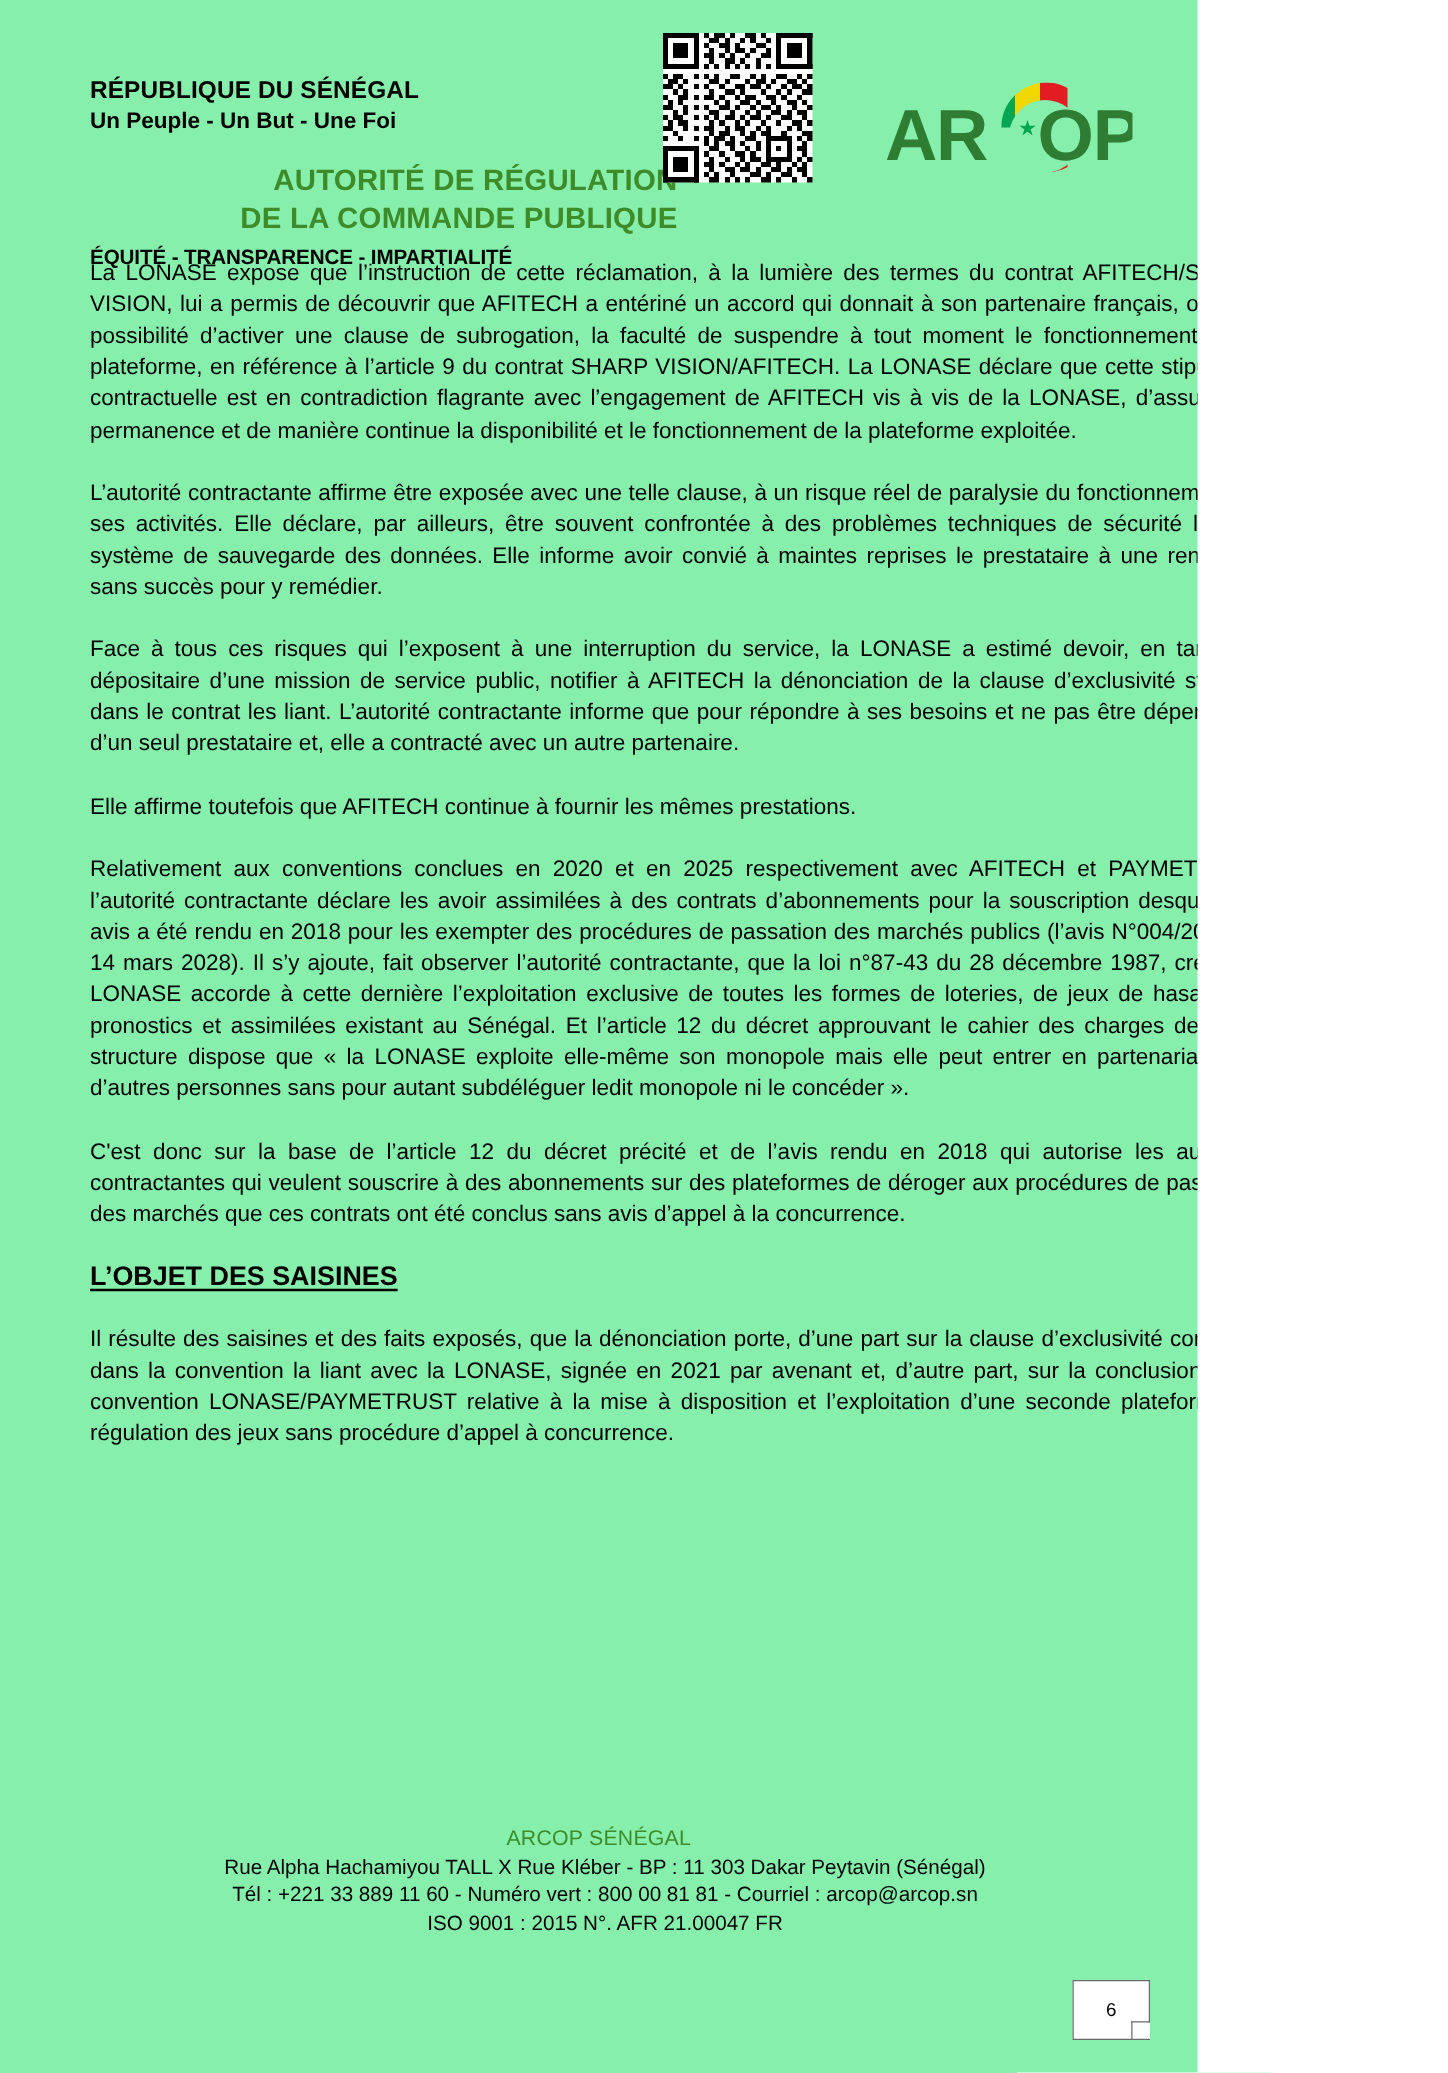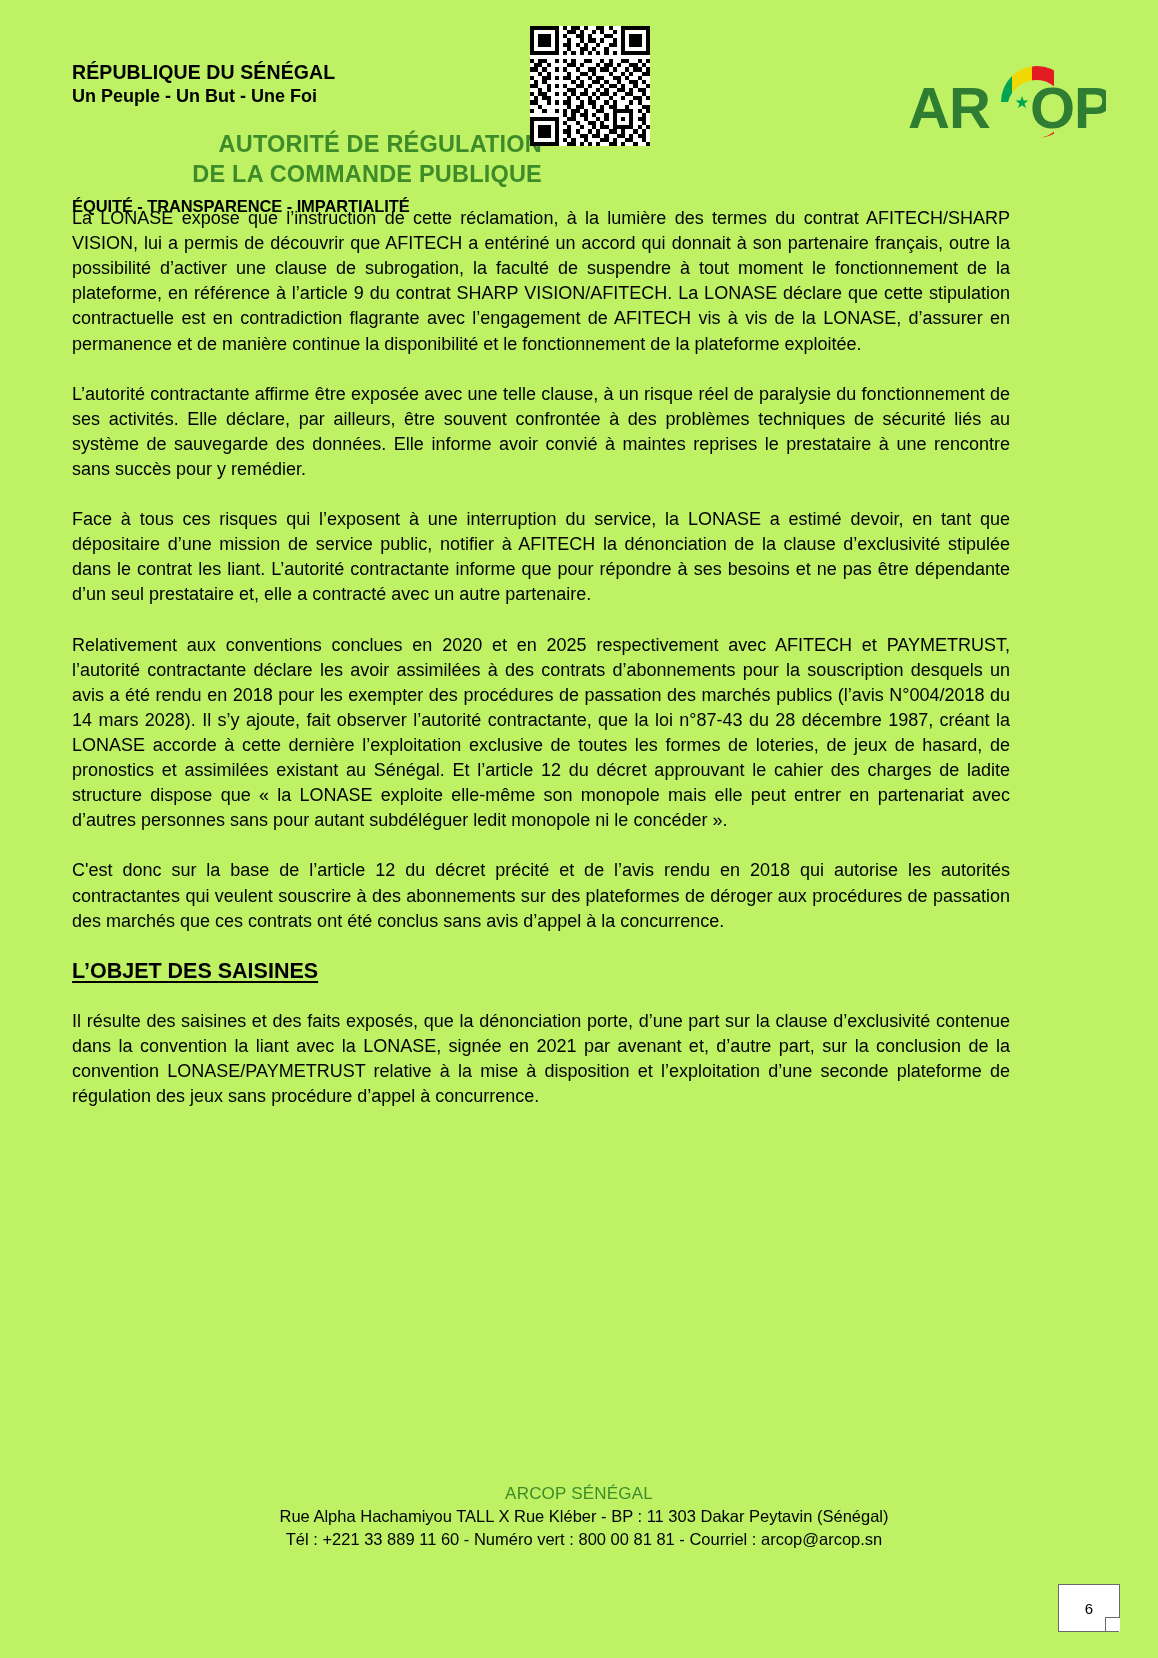--- a/index.html
+++ b/index.html
@@ -6,23 +6,23 @@
     margin: 0;
     padding: 0;
     background: #ffffff;
   }
   body {
     font-family: "Liberation Sans", sans-serif;
     color: #000000;
   }
   .page {
     position: relative;
-    width: 1158px;
+    width: 958px;
     height: 1658px;
-    background: #bef264;
+    background: #86efac;
     overflow: hidden;
     box-sizing: border-box;
   }
 
   
   .header {
     position: relative;
     height: 200px;
   }
   .header-left {
@@ -465,30 +465,32 @@
 
         <text x="124" y="66" font-family="'Liberation Sans', sans-serif" font-size="58" font-weight="bold" fill="#2e7d32" letter-spacing="-1">OP</text>
       </svg>
     </div>
   </div>
 
   <div class="content">
     <p class="para">La LONASE expose que l’instruction de cette réclamation, à la lumière des termes du contrat AFITECH/SHARP VISION, lui a permis de découvrir que AFITECH a entériné un accord qui donnait à son partenaire français, outre la possibilité d’activer une clause de subrogation, la faculté de suspendre à tout moment le fonctionnement de la plateforme, en référence à l’article 9 du contrat SHARP VISION/AFITECH. La LONASE déclare que cette stipulation contractuelle est en contradiction flagrante avec l’engagement de AFITECH vis à vis de la LONASE, d’assurer en permanence et de manière continue la disponibilité et le fonctionnement de la plateforme exploitée.</p>
     <p class="para">L’autorité contractante affirme être exposée avec une telle clause, à un risque réel de paralysie du fonctionnement de ses activités. Elle déclare, par ailleurs, être souvent confrontée à des problèmes techniques de sécurité liés au système de sauvegarde des données.  Elle informe avoir convié à maintes reprises le prestataire à une rencontre sans succès pour y remédier.</p>
     <p class="para">Face à tous ces risques qui l’exposent à une interruption du service, la LONASE a estimé devoir, en tant que dépositaire d’une mission de service public, notifier à AFITECH la dénonciation de la clause d’exclusivité stipulée dans le contrat les liant. L’autorité contractante informe que pour répondre à ses besoins et ne pas être dépendante d’un seul prestataire et, elle a contracté avec un autre partenaire.</p>
+    <p class="para">Elle affirme toutefois que AFITECH continue à fournir les mêmes prestations.</p>
     <p class="para">Relativement aux conventions conclues en 2020 et en 2025 respectivement avec AFITECH et PAYMETRUST, l’autorité contractante déclare les avoir assimilées à des contrats d’abonnements pour la souscription desquels un avis a été rendu en 2018 pour les exempter des procédures de passation des marchés publics (l’avis N°004/2018 du 14 mars 2028). Il s’y ajoute, fait observer l’autorité contractante, que la loi n°87-43 du 28 décembre 1987, créant la LONASE accorde à cette dernière l’exploitation exclusive de toutes les formes de loteries, de jeux de hasard, de pronostics et assimilées existant au Sénégal. Et l’article 12 du décret approuvant le cahier des charges de ladite structure dispose que « la LONASE exploite elle-même son monopole mais elle peut entrer en partenariat avec d’autres personnes sans pour autant subdéléguer ledit monopole ni le concéder ».</p>
     <p class="para">C'est donc sur la base de l’article 12 du décret précité et de l’avis rendu en 2018 qui autorise les autorités contractantes qui veulent souscrire à des abonnements sur des plateformes de déroger aux procédures de passation des marchés que ces contrats ont été conclus sans avis d’appel à la concurrence.</p>
     <h2 class="section-heading">L’OBJET DES SAISINES</h2>
     <p class="para">Il résulte des saisines et des faits exposés, que la dénonciation porte, d’une part sur la clause d’exclusivité contenue dans la convention la liant avec la LONASE, signée en 2021 par avenant et, d’autre part, sur la conclusion de la convention LONASE/PAYMETRUST relative à la mise à disposition et l’exploitation d’une seconde plateforme de régulation des jeux sans procédure d’appel à concurrence.</p>
   </div>
 
   <div class="footer">
     <div class="footer-title">ARCOP SÉNÉGAL</div>
     <div class="footer-line">Rue Alpha Hachamiyou TALL X Rue Kléber - BP : 11 303 Dakar Peytavin (Sénégal)</div>
     <div class="footer-line">Tél : +221 33 889 11 60 - Numéro vert : 800 00 81 81 - Courriel : arcop@arcop.sn</div>
+    <div class="footer-line">ISO 9001 : 2015 N°. AFR 21.00047 FR</div>
   </div>
 
   <div class="page-number-box">
     <span>6</span>
     <span class="corner"></span>
   </div>
 
 </div>
 
 </body></html>

